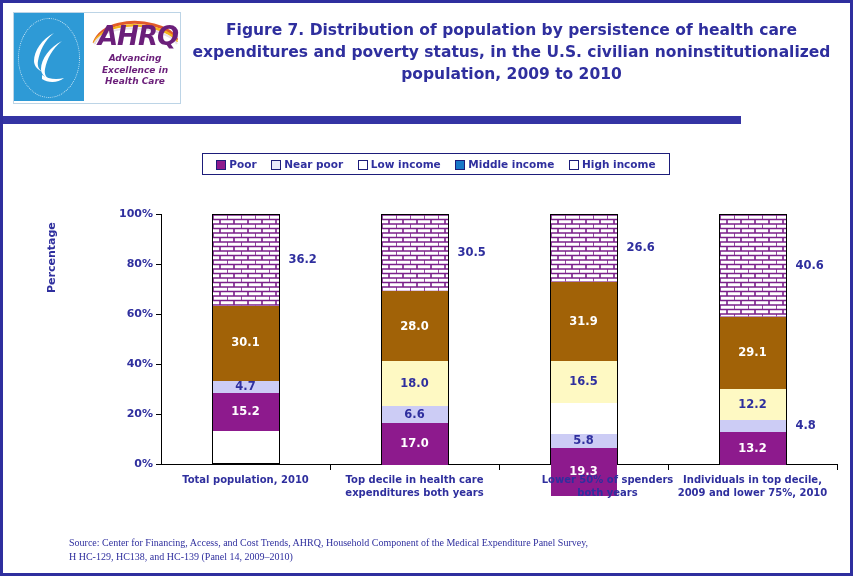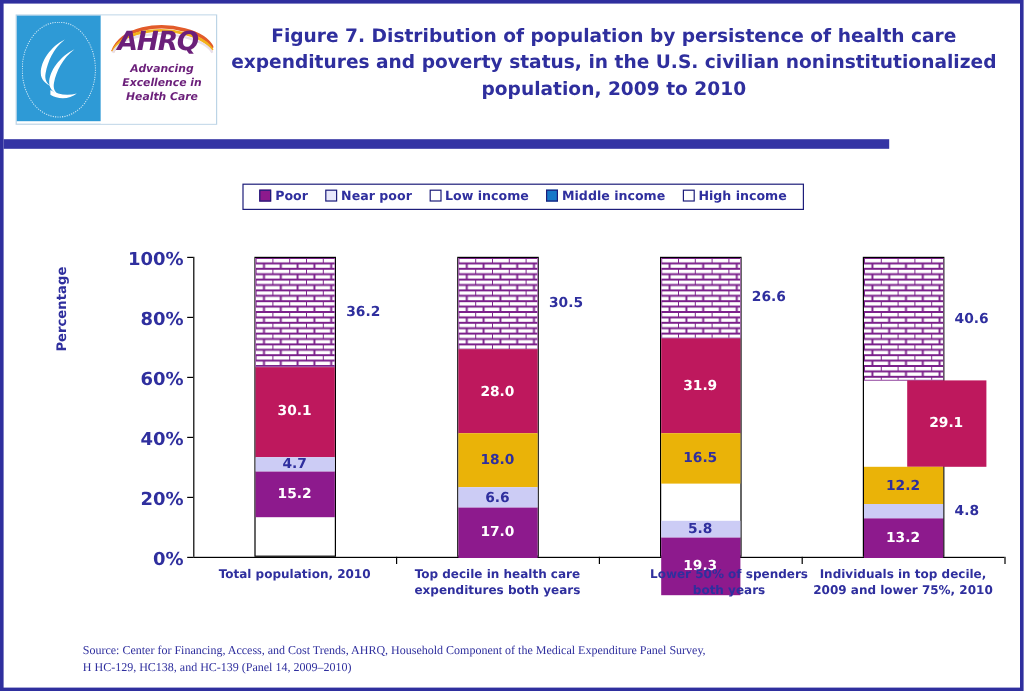--- a/index.html
+++ b/index.html
@@ -39,21 +39,21 @@
     position:absolute;left:10px;top:16px;width:50px;height:56px;
   }
   #logo-right{
     flex:1;background:#ffffff;position:relative;
   }
   #logo-arc{position:absolute;left:8px;top:6px;width:86px;height:26px;}
   #ahrq-word{
     position:absolute;left:14px;top:12px;
     font-family:"DejaVu Sans", sans-serif;
     font-weight:bold;font-style:italic;
-    font-size:22px;color:#6b1f7a;letter-spacing:-1px;
+    font-size:26px;color:#6b1f7a;letter-spacing:-1px;
     line-height:22px;
   }
   #ahrq-tag{
     position:absolute;left:12px;top:40px;width:78px;
     text-align:center;
     font-family:"DejaVu Sans", sans-serif;
     font-weight:bold;font-style:italic;
     font-size:9px;color:#6b1f7a;line-height:11.5px;
   }
   #fig-title{
@@ -70,21 +70,21 @@
   }
 
   
   #legend{
     position:absolute;left:199px;top:150px;width:468px;height:22px;
     border:1px solid #1d1d7a;
     background:#ffffff;
     display:flex;align-items:center;justify-content:space-around;
     padding:0 6px;box-sizing:border-box;
   }
-  .legend-item{display:flex;align-items:flex-start;white-space:nowrap;}
+  .legend-item{display:flex;align-items:flex-end;white-space:nowrap;}
   .legend-swatch{
     width:8px;height:8px;border:1px solid #1d1d7a;margin-right:3px;
     flex:0 0 auto;
   }
   .legend-label{
     font-family:"DejaVu Sans", sans-serif;
     font-weight:bold;font-size:10.5px;color:#2f2f9e;
   }
 
   
@@ -94,21 +94,21 @@
   #ylabel{
     position:absolute;left:42px;top:290px;
     font-family:"DejaVu Sans", sans-serif;
     font-weight:bold;font-size:11px;color:#2f2f9e;
     transform:rotate(-90deg);transform-origin:left top;
     white-space:nowrap;
   }
   .ytick{
     position:absolute;width:52px;text-align:right;
     font-family:"DejaVu Sans", sans-serif;
-    font-weight:bold;font-size:15px;color:#2f2f9e;
+    font-weight:bold;font-size:11px;color:#2f2f9e;
   }
   .ytick-mark{
     position:absolute;width:5px;height:1px;background:#000000;
   }
   #axisY{position:absolute;left:158px;top:211px;width:1px;height:250px;background:#000000;}
   #axisX{position:absolute;left:158px;top:461px;width:676px;height:1px;background:#000000;}
 
   .cat-sep{position:absolute;width:1px;height:6px;background:#000000;top:461px;}
 
   .bar{
@@ -127,22 +127,22 @@
   }
   .seg-high{
     background-color:#ffffff;
     background-image:
       linear-gradient(#7a1f8a,#7a1f8a),
       linear-gradient(#7a1f8a,#7a1f8a),
       linear-gradient(#7a1f8a,#7a1f8a);
     background-repeat:repeat-x, repeat, repeat;
     background-size:100% 0, 14px 8px, 14px 8px;
   }
-  .seg-middle{background:#be185d;}
-  .seg-low{background:#eab308;}
+  .seg-middle{background:#a16207;}
+  .seg-low{background:#fef9c3;}
   .seg-near{background:#ccccf5;}
   .seg-poor{background:#8d1a8d;}
   .lbl-dark{color:#2f2f9e;}
   .lbl-light{color:#ffffff;}
 
   .outside-label{
     position:absolute;
     font-family:"DejaVu Sans", sans-serif;
     font-weight:bold;font-size:11.5px;color:#2f2f9e;
     white-space:nowrap;
@@ -320,21 +320,21 @@
           <svg preserveAspectRatio="none" width="100%" height="100%" style="position: absolute; left: 0px; top: 0px;">
             <defs>
               <pattern id="brick3" width="14" height="9" patternUnits="userSpaceOnUse">
                 <path d="M0 0 H14 M0 4.5 H14 M0 0 V4.5 M7 4.5 V9 M0 9 H14" stroke="#7a1f8a" stroke-width="1.6" fill="none"></path>
               </pattern>
             </defs>
             <rect width="100%" height="100%" fill="#ffffff"></rect>
             <rect width="100%" height="100%" fill="url(#brick3)"></rect>
           </svg>
         </div>
-        <div class="seg seg-middle" style="height: 72.75px; margin-left: 36px;">
+        <div class="seg seg-middle" style="height: 72.75px;">
           <span class="seg-label lbl-light" style="position: relative;">29.1</span>
         </div>
         <div class="seg seg-low" style="height: 30.5px;">
           <span class="seg-label lbl-dark" style="position: relative;">12.2</span>
         </div>
         <div class="seg seg-near" style="height: 12px;"></div>
         <div class="seg seg-poor" style="height: 33px;">
           <span class="seg-label lbl-light" style="position: relative;">13.2</span>
         </div>
       </div>

